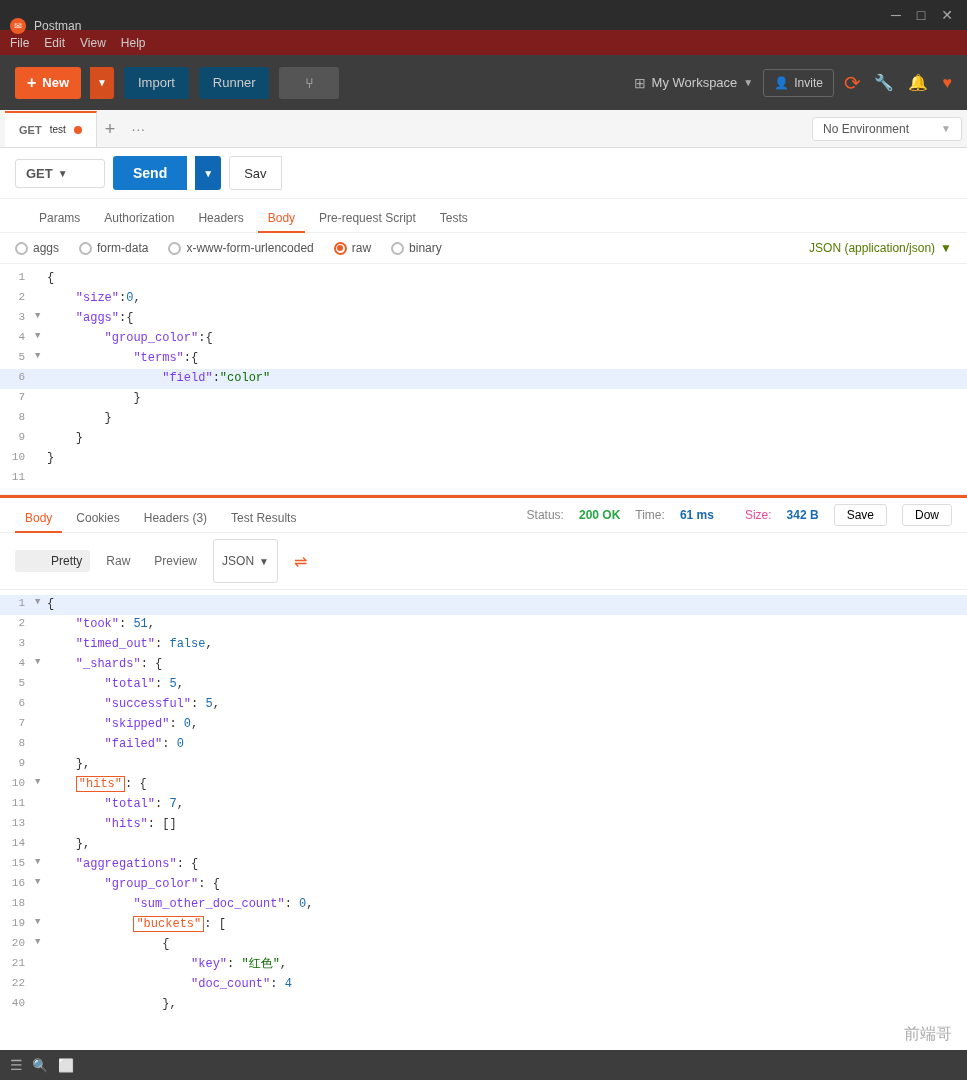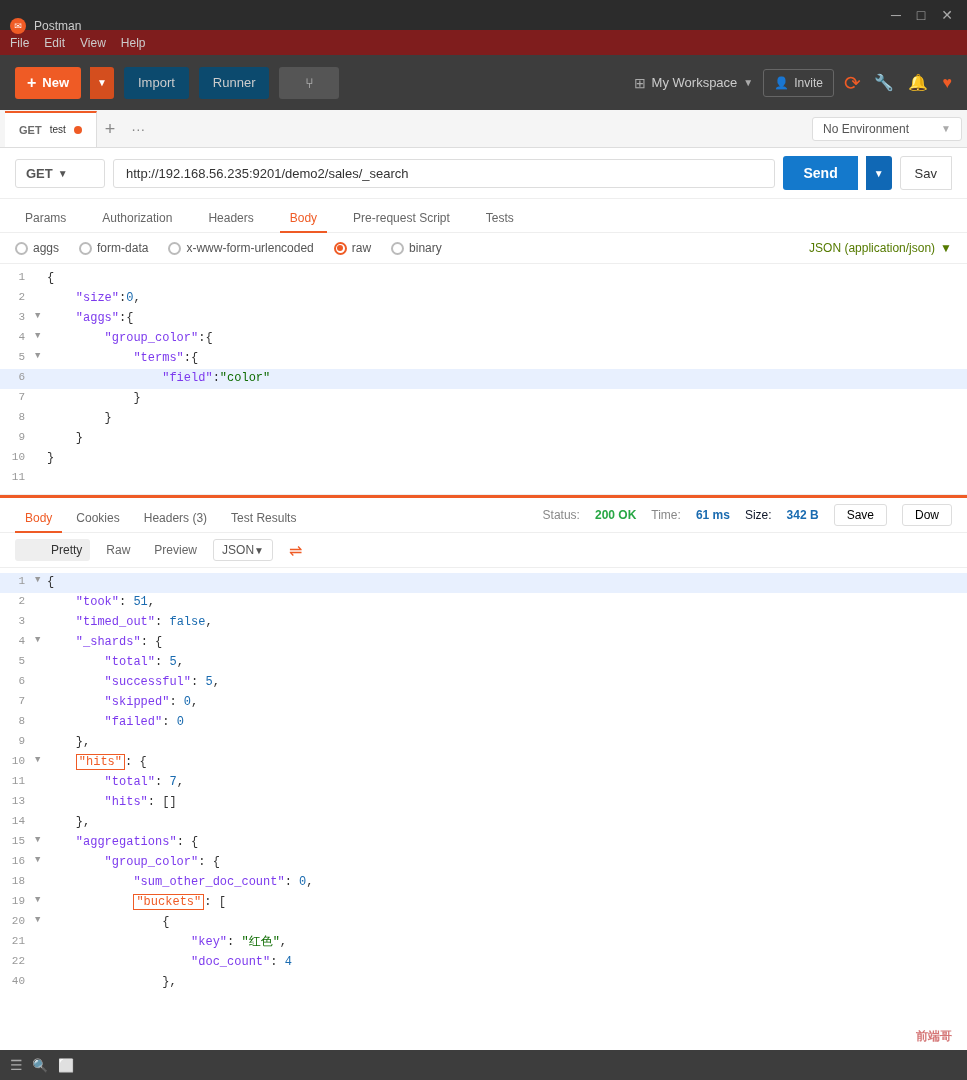--- a/index.html
+++ b/index.html
@@ -229,24 +229,24 @@
       height: 34px;
       padding: 0 14px;
       cursor: pointer;
       font-size: 13px;
     }
 
     
     .body-tabs {
       display: flex;
       align-items: center;
-      padding: 6px 15px 0;
+      padding: 6px 29px 0;
       border-bottom: 1px solid #eee;
       background: white;
-      gap: 16px;
+      gap: 4px;
     }
     .body-tab {
       padding: 6px 10px;
       font-size: 12px;
       color: #666;
       cursor: pointer;
       border-bottom: 2px solid transparent;
       margin-bottom: -1px;
     }
     .body-tab.active { color: #ef5b25; border-bottom: 2px solid #ef5b25; }
@@ -372,25 +372,25 @@
       padding: 4px 8px;
       font-size: 12px;
       color: #666;
       cursor: pointer;
       border-radius: 3px;
     }
     .fmt-tab.active { background: #eee; color: #333; padding-left: 36px; }
     .fmt-select {
       border: 1px solid #ddd;
       border-radius: 3px;
-      padding: 3px 8px;
+      padding: 14px 8px;
       font-size: 12px;
       color: #555;
       cursor: pointer;
-      display: flex; align-items: center; 
+      display: flex; align-items: center; gap: 5px;
     }
     .fmt-icon { color: #ef5b25; font-size: 16px; cursor: pointer; margin-left: 8px; }
 
     
     .resp-code {
       background: #fff;
       font-family: 'Courier New', monospace;
       font-size: 12px;
       line-height: 1.6;
       padding: 5px 0;
@@ -411,23 +411,23 @@
       padding: 0 10px;
       gap: 10px;
     }
     .bottom-btn { color: #aaa; font-size: 14px; cursor: pointer; }
 
     
     .watermark {
       position: fixed;
       bottom: 35px;
       right: 15px;
-      color: #b91c1c;
-      font-size: 12px;
-      font-weight: 700;
+      color: #737373;
+      font-size: 16px;
+      font-weight: 400;
       opacity: 0.6;
     }
 
     
     .resp-code::-webkit-scrollbar { width: 6px; }
     .resp-code::-webkit-scrollbar-track { background: #f5f5f5; }
     .resp-code::-webkit-scrollbar-thumb { background: #ccc; border-radius: 3px; }
 
     .hits-bracket {
       display: inline;
@@ -507,21 +507,20 @@
       <span style="margin-left:auto; font-size:10px; color:#aaa;">▼</span>
     </div>
   </div>
 </div>
 
 <div class="request-bar">
   <div class="method-select">
     <span style="color:#555; font-weight:700;">GET</span>
     <span style="font-size:10px;">▼</span>
   </div>
-  <input class="url-input" type="text" value="http://192.168.56.235:9201/demo2/sales/_search" style="">
   <button class="send-btn">Send</button>
   <button class="send-arrow">▼</button>
   <button class="save-btn">Sav</button>
 </div>
 
 <div class="body-tabs">
   <div class="body-tab">Params</div>
   <div class="body-tab">Authorization</div>
   <div class="body-tab">Headers</div>
   <div class="body-tab active">Body</div>
@@ -619,21 +618,21 @@
   <div class="response-tabs">
     <div class="resp-tab active">Body</div>
     <div class="resp-tab">Cookies</div>
     <div class="resp-tab">Headers (3)</div>
     <div class="resp-tab">Test Results</div>
     <div class="resp-status">
       <span style="color:#888;">Status:</span>
       <span class="status-ok">200 OK</span>
       <span style="color:#888;">Time:</span>
       <span class="status-val" style="color:#1a6bb0; font-weight:600;">61 ms</span>
-      <span style="color:#0f172a;">Size:</span>
+      <span style="color:#ec4899;margin-left:16px;">Size:</span>
       <span class="status-val" style="color:#1a6bb0; font-weight:600;">342 B</span>
       <button class="resp-save-btn">Save</button>
       <button class="resp-download-btn">Dow</button>
     </div>
   </div>
 
   <div class="resp-format-bar">
     <div class="fmt-tab active">Pretty</div>
     <div class="fmt-tab">Raw</div>
     <div class="fmt-tab">Preview</div>

